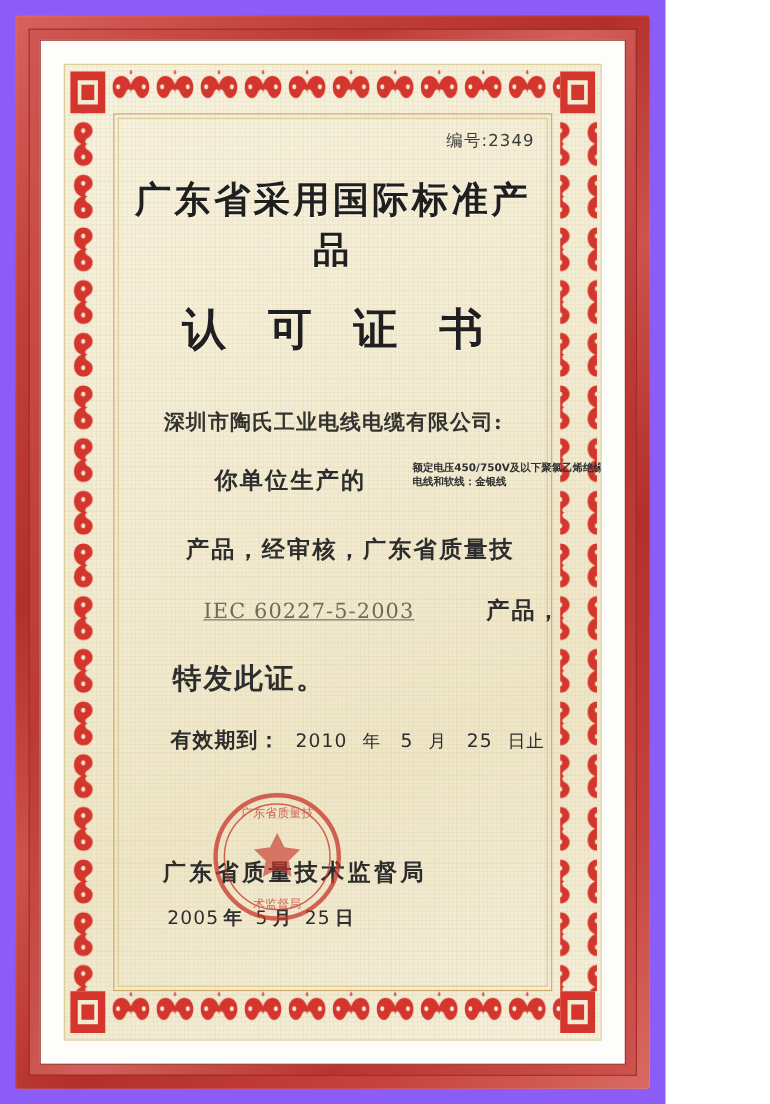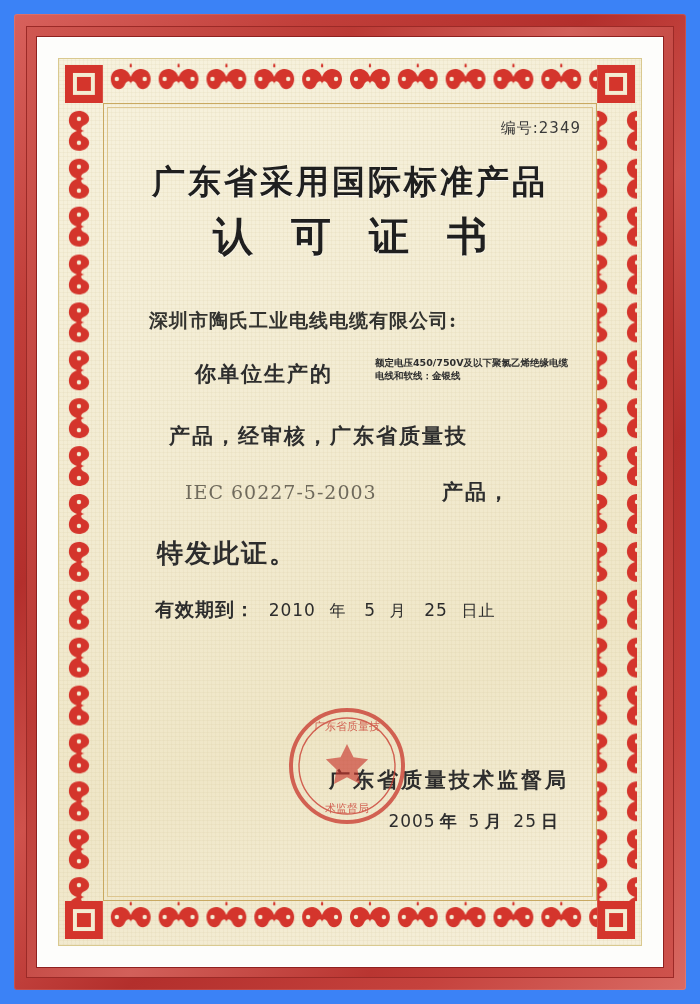--- a/index.html
+++ b/index.html
@@ -10,24 +10,24 @@
   body {
     width: 700px;
     height: 1004px;
     font-family: "Liberation Sans", sans-serif;
     overflow: hidden;
   }
 
   
   .certificate {
     position: relative;
-    width: 700px;
+    width: 605px;
     height: 1004px;
     box-sizing: border-box;
-    background: #3b82f6;
+    background: #8b5cf6;
   }
 
   .frame-outer {
     position: absolute;
     left: 14px;
     top: 14px;
     right: 14px;
     bottom: 14px;
     box-sizing: border-box;
     border: 2px solid #b8ararar;
@@ -145,21 +145,21 @@
     text-shadow: 0 1px 0 rgba(255,255,255,0.6);
   }
 
   .title-2 {
     text-align: center;
     font-family: "DejaVu Serif", serif;
     font-weight: bold;
     font-size: 40px;
     letter-spacing: 12px;
     color: #1f1f1f;
-    margin-top: 4px;
+    margin-top: 22px;
     text-indent: 12px;
     text-shadow: 0 1px 0 rgba(255,255,255,0.6);
   }
 
   .body-block {
     margin-top: 44px;
     padding-left: 32px;
     padding-right: 18px;
   }
 
@@ -213,20 +213,21 @@
     font-size: 19px;
     letter-spacing: 1px;
     padding-left: 36px;
     color: #6f6a5c;
     font-family: "DejaVu Serif", serif;
     margin-top: 28px;
   }
   .line-standard .std-code {
     display: inline-block;
     min-width: 250px;
+    text-decoration: underline;
   }
   .line-standard .std-suffix {
     font-weight: bold;
     color: #2d2d2d;
     font-size: 21px;
     letter-spacing: 2px;
   }
 
   .line-issue {
     font-size: 26px;
@@ -249,23 +250,23 @@
     font-weight: normal;
     font-size: 17px;
     padding: 0 6px;
   }
   .line-valid .unit { font-size: 16px; font-weight: normal; padding-right: 4px;}
 
   
   .seal-zone {
     position: absolute;
     right: 10px;
-    bottom: 56px;
+    bottom: 43px;
     width: 330px;
-    text-align: right;
+    text-align: left;
   }
 
   .issuer {
     font-family: "DejaVu Serif", serif;
     font-size: 21px;
     font-weight: bold;
     letter-spacing: 3px;
     color: #2d2d2d;
     margin-bottom: 16px;
     padding-right: 4px;

